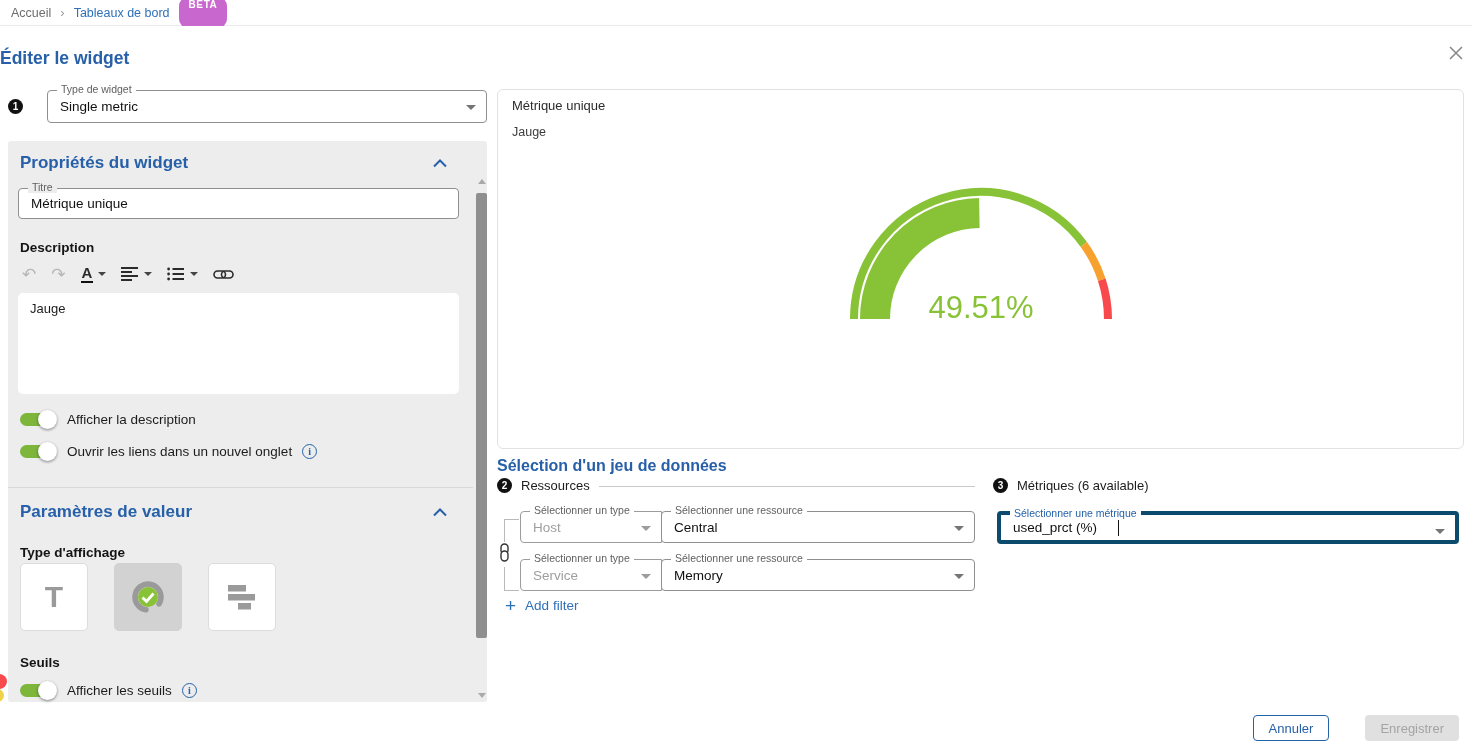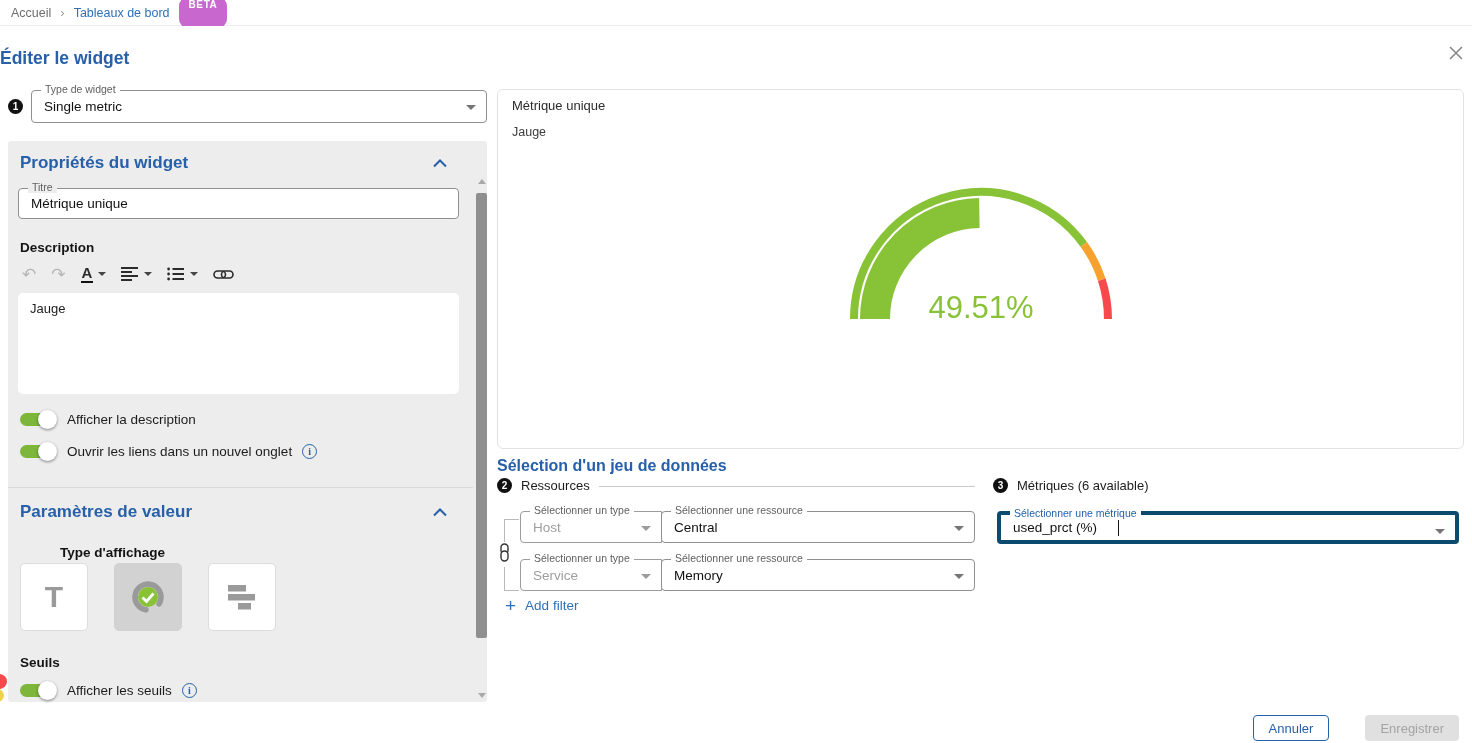--- a/index.html
+++ b/index.html
@@ -40,21 +40,21 @@
   .field.focused .flabel { color:#2563A9; }
   .caret { width:1px; height:16px; background:#111; margin-left:1px; }
 
   .step-badge { width:15px; height:15px; border-radius:50%; background:#111;
     color:#fff; font-size:10px; font-weight:700; display:inline-flex;
     align-items:center; justify-content:center; flex:0 0 15px; }
 
   
   .left-col { position:absolute; left:8px; top:63px; width:479px; }
   .type-row { display:flex; align-items:center; gap:8px; height:34px; }
-  .type-row .field { flex:1; height:33px; }
+  .type-row .field { flex:1; height:33px;margin-left:16px; }
 
   .panel { position:relative; margin-top:18px; background:#EDEDED;
     border-radius:3px; height:561px; }
   .sec-head { position:absolute; left:12px; right:40px; display:flex;
     justify-content:space-between; align-items:center; }
   .sec-head h2 { font-size:17px; font-weight:700; color:#2760A8; }
   .chev-up { cursor:pointer; }
 
   .titre-field { position:absolute; left:10px; top:47px; width:441px; height:31px; }
   .titre-field .flabel, .on-gray { background:#EDEDED !important; }
@@ -249,21 +249,21 @@
 
         <div class="sec-head" style="top:361px;">
           <h2>Paramètres de valeur</h2>
           <span class="chev-up">
             <svg width="14" height="9" viewBox="0 0 14 9">
                 <path d="M1 7.5 L7 1.5 L13 7.5" fill="none" stroke="#2760A8" stroke-width="2"></path>
               </svg>
           </span>
         </div>
 
-        <div class="bold-label" style="top:404px;margin-left:40px;">Type d'affichage</div>
+        <div class="bold-label" style="top:404px;">Type d'affichage</div>
 
         <div class="btn-row">
           <div class="disp-btn">
             <span class="t-glyph">T</span>
           </div>
           <div class="disp-btn selected">
             <svg width="38" height="38" viewBox="0 0 38 38">
               <circle cx="19" cy="19" r="13" fill="none" stroke="#9a9a9a" stroke-width="5.5" stroke-dasharray="66 16" stroke-linecap="round" transform="rotate(99 19 19)"></circle>
               <circle cx="19" cy="19" r="10" fill="#88C236"></circle>
               <path d="M13.5 19.5 L17.5 23.5 L24.5 15.5" fill="none" stroke="#fff" stroke-width="2.8"></path>

